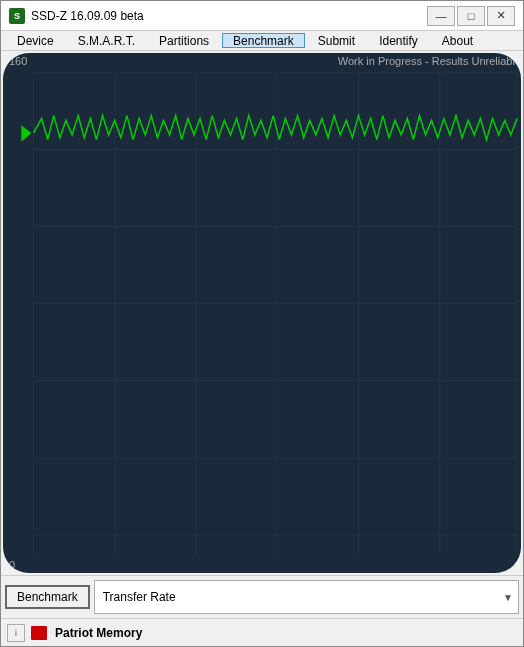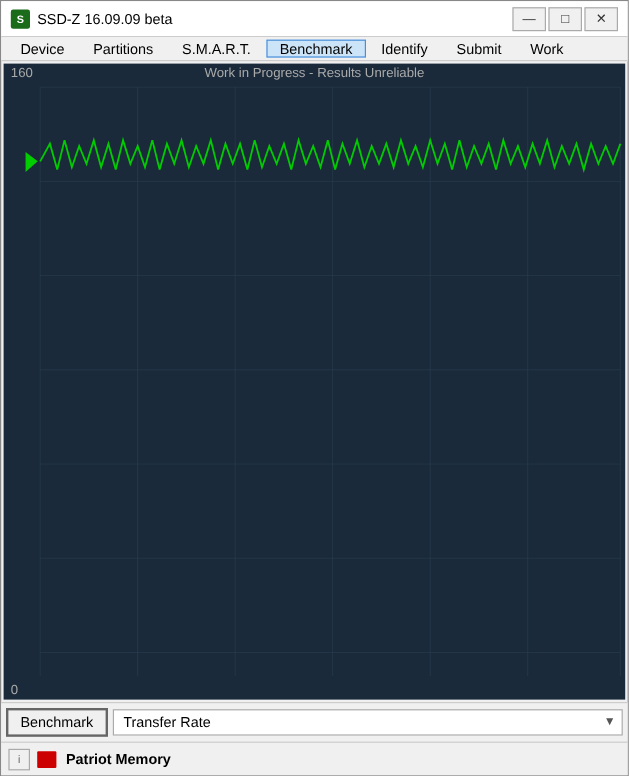--- a/index.html
+++ b/index.html
@@ -87,27 +87,28 @@
     .menu-item.active {
       background: #cce4f7;
       border: 1px solid #4a90d9;
     }
     .chart-area {
       flex: 1;
       background: #1a2a3a;
       position: relative;
       margin: 2px;
       overflow: hidden;
+      border-radius: 26px;
     }
     .chart-label-top {
       position: absolute;
       top: 2px;
       left: 0;
       right: 0;
-      text-align: center;
+      text-align: right;
       color: #aaa;
       font-size: 11px;
       z-index: 2;
     }
     .chart-value-top {
       position: absolute;
       top: 2px;
       left: 6px;
       color: #aaa;
       font-size: 11px;
@@ -161,21 +162,21 @@
     .dropdown {
       width: 100%;
       padding: 3px 28px 3px 8px;
       font-size: 12px;
       background: #fff;
       border: 1px solid #aaa;
       appearance: none;
       -webkit-appearance: none;
       cursor: pointer;
       color: #000;
-      height: 22px;
+      height: 34px;
     }
     .dropdown-arrow {
       position: absolute;
       right: 6px;
       top: 50%;
       transform: translateY(-50%);
       pointer-events: none;
       font-size: 10px;
       color: #555;
     }
@@ -238,36 +239,36 @@
       <div class="title-btn">□</div>
       <div class="title-btn close">✕</div>
     </div>
   </div>
 
   <div class="menu-bar">
     <div class="menu-item">
       <span>Device</span>
     </div>
     <div class="menu-item">
+      <span>S.M.A.R.T.</span>
+    </div>
+    <div class="menu-item">
       <span>Partitions</span>
-    </div>
-    <div class="menu-item">
-      <span>S.M.A.R.T.</span>
     </div>
     <div class="menu-item active">
       <span>Benchmark</span>
     </div>
     <div class="menu-item">
+      <span>Submit</span>
+    </div>
+    <div class="menu-item">
       <span>Identify</span>
     </div>
     <div class="menu-item">
-      <span>Submit</span>
-    </div>
-    <div class="menu-item">
-      <span>Work</span>
+      <span>About</span>
     </div>
   </div>
 
   <div class="chart-area">
     <span class="chart-value-top">160</span>
     <span class="chart-label-top">Work in Progress - Results Unreliable</span>
     <span class="chart-value-bottom">0</span>
 
     <svg class="chart-svg" viewBox="0 0 510 540" preserveAspectRatio="none">
 

